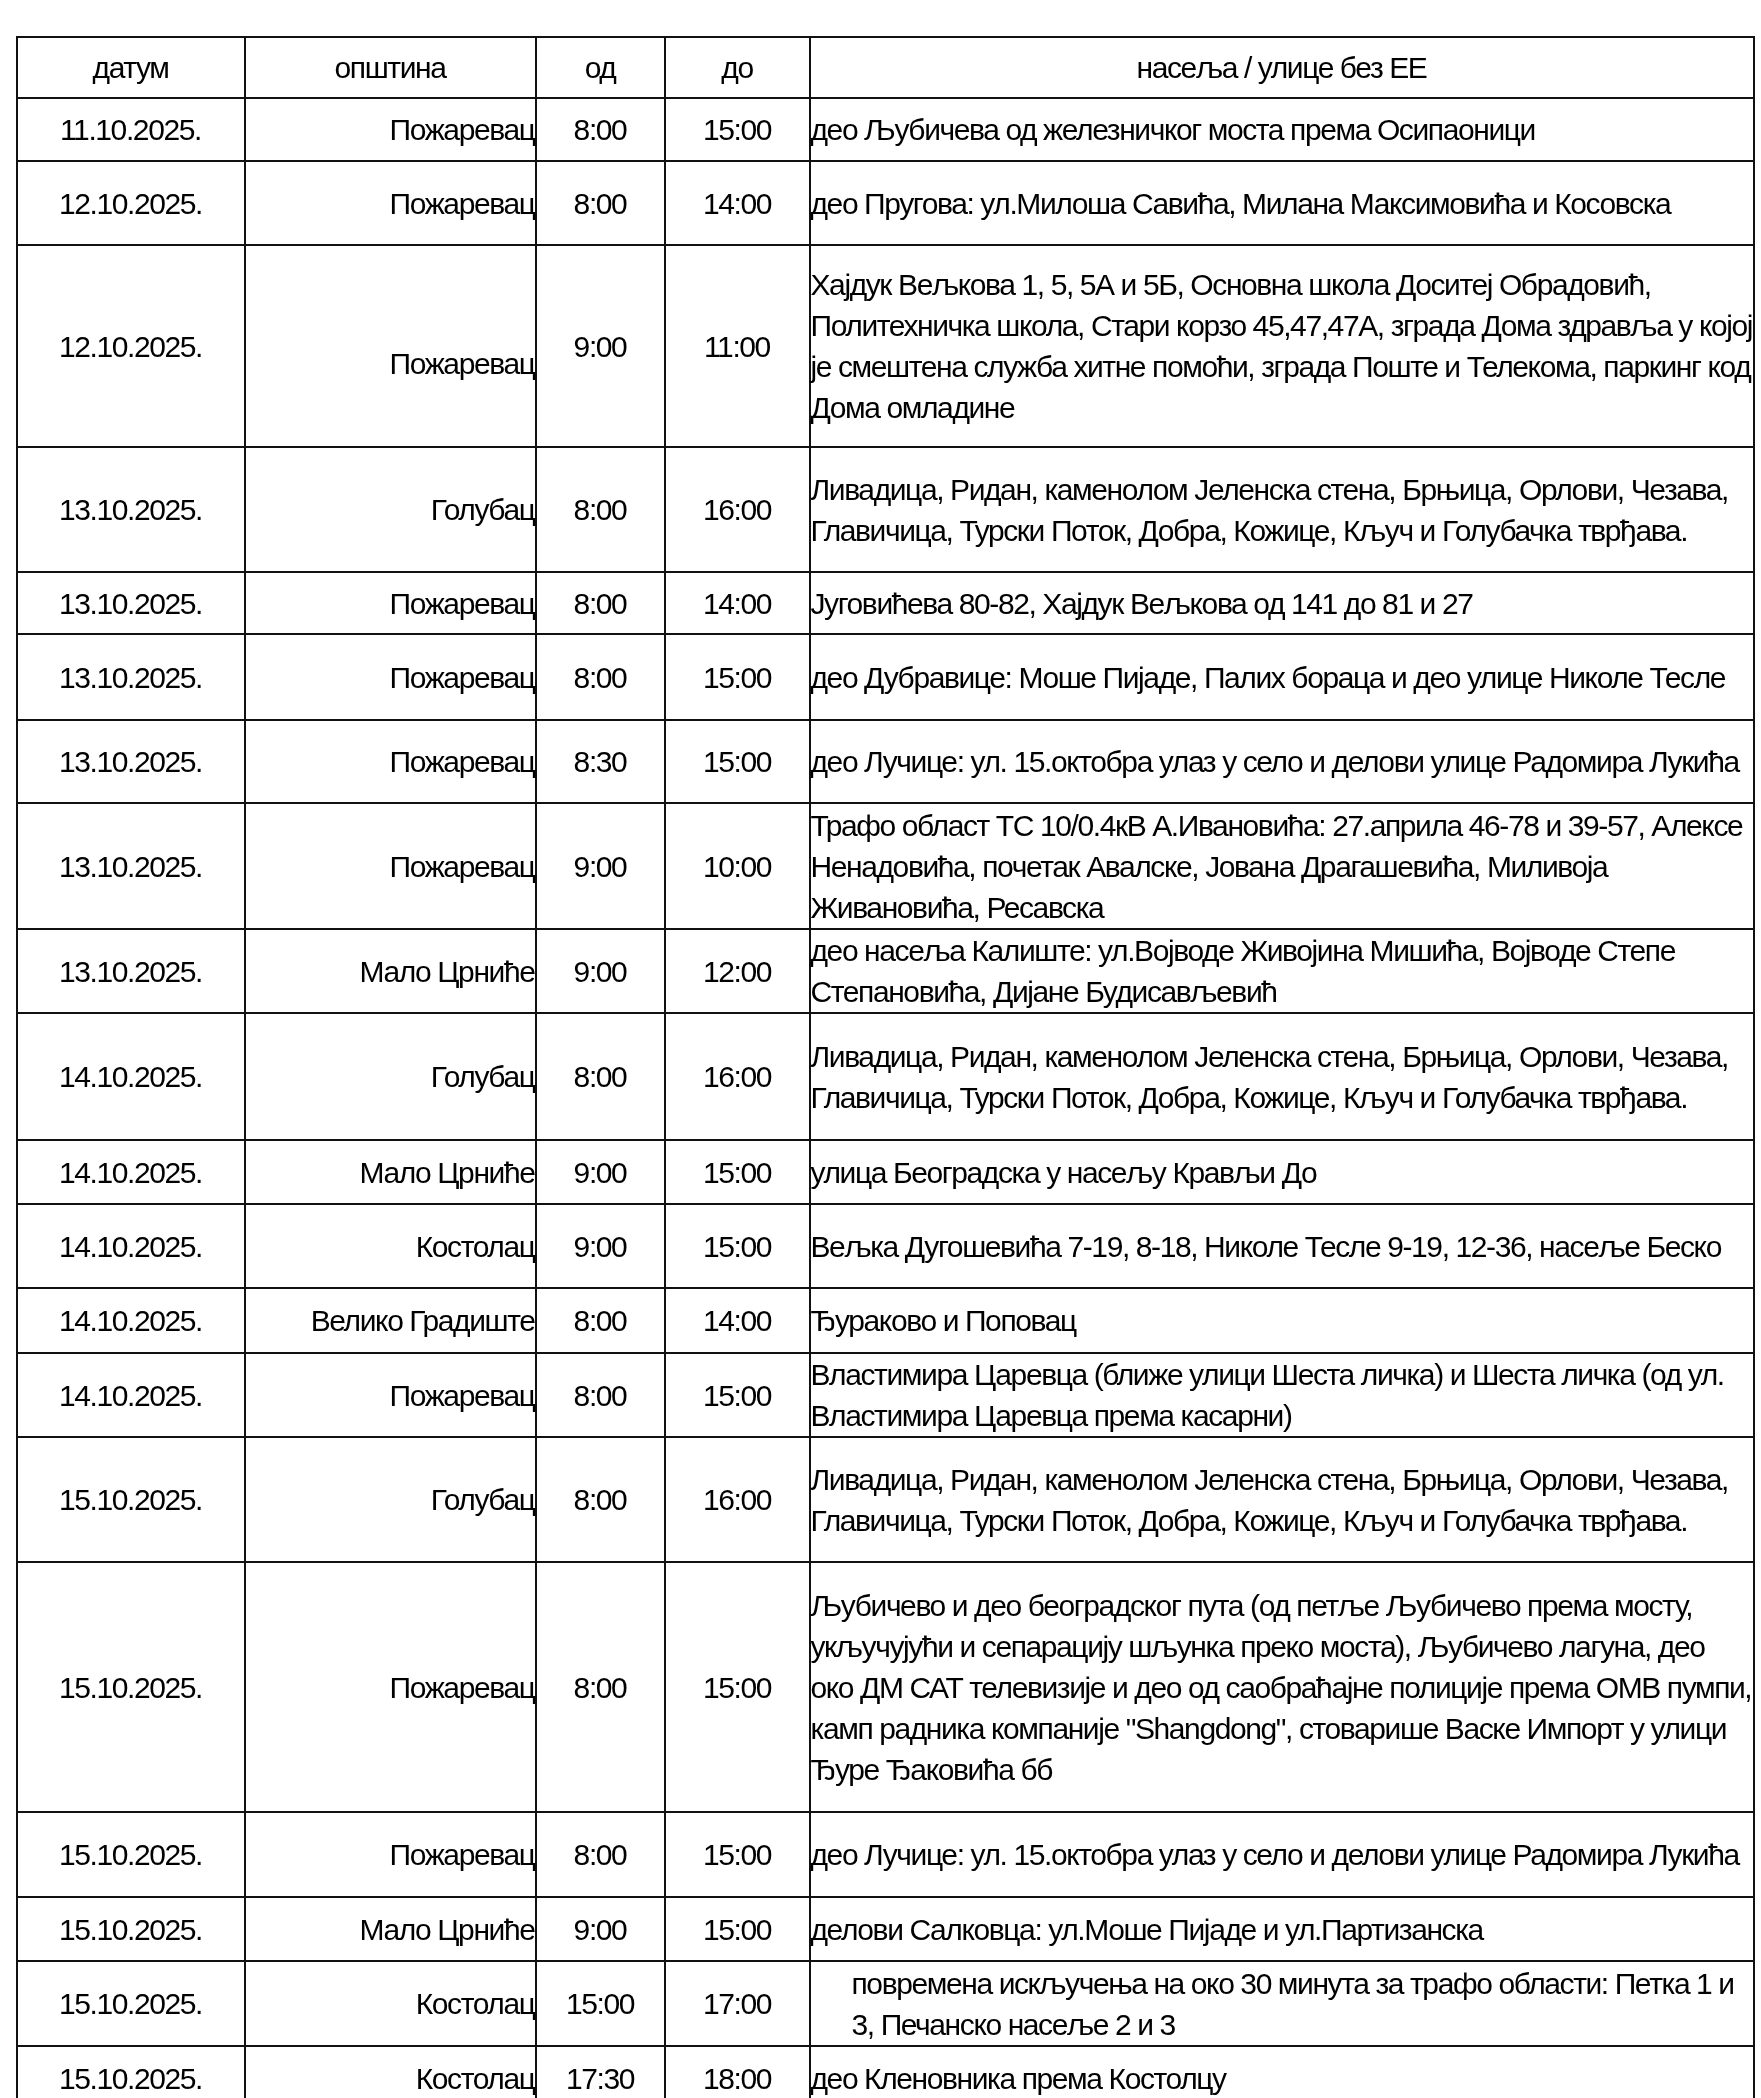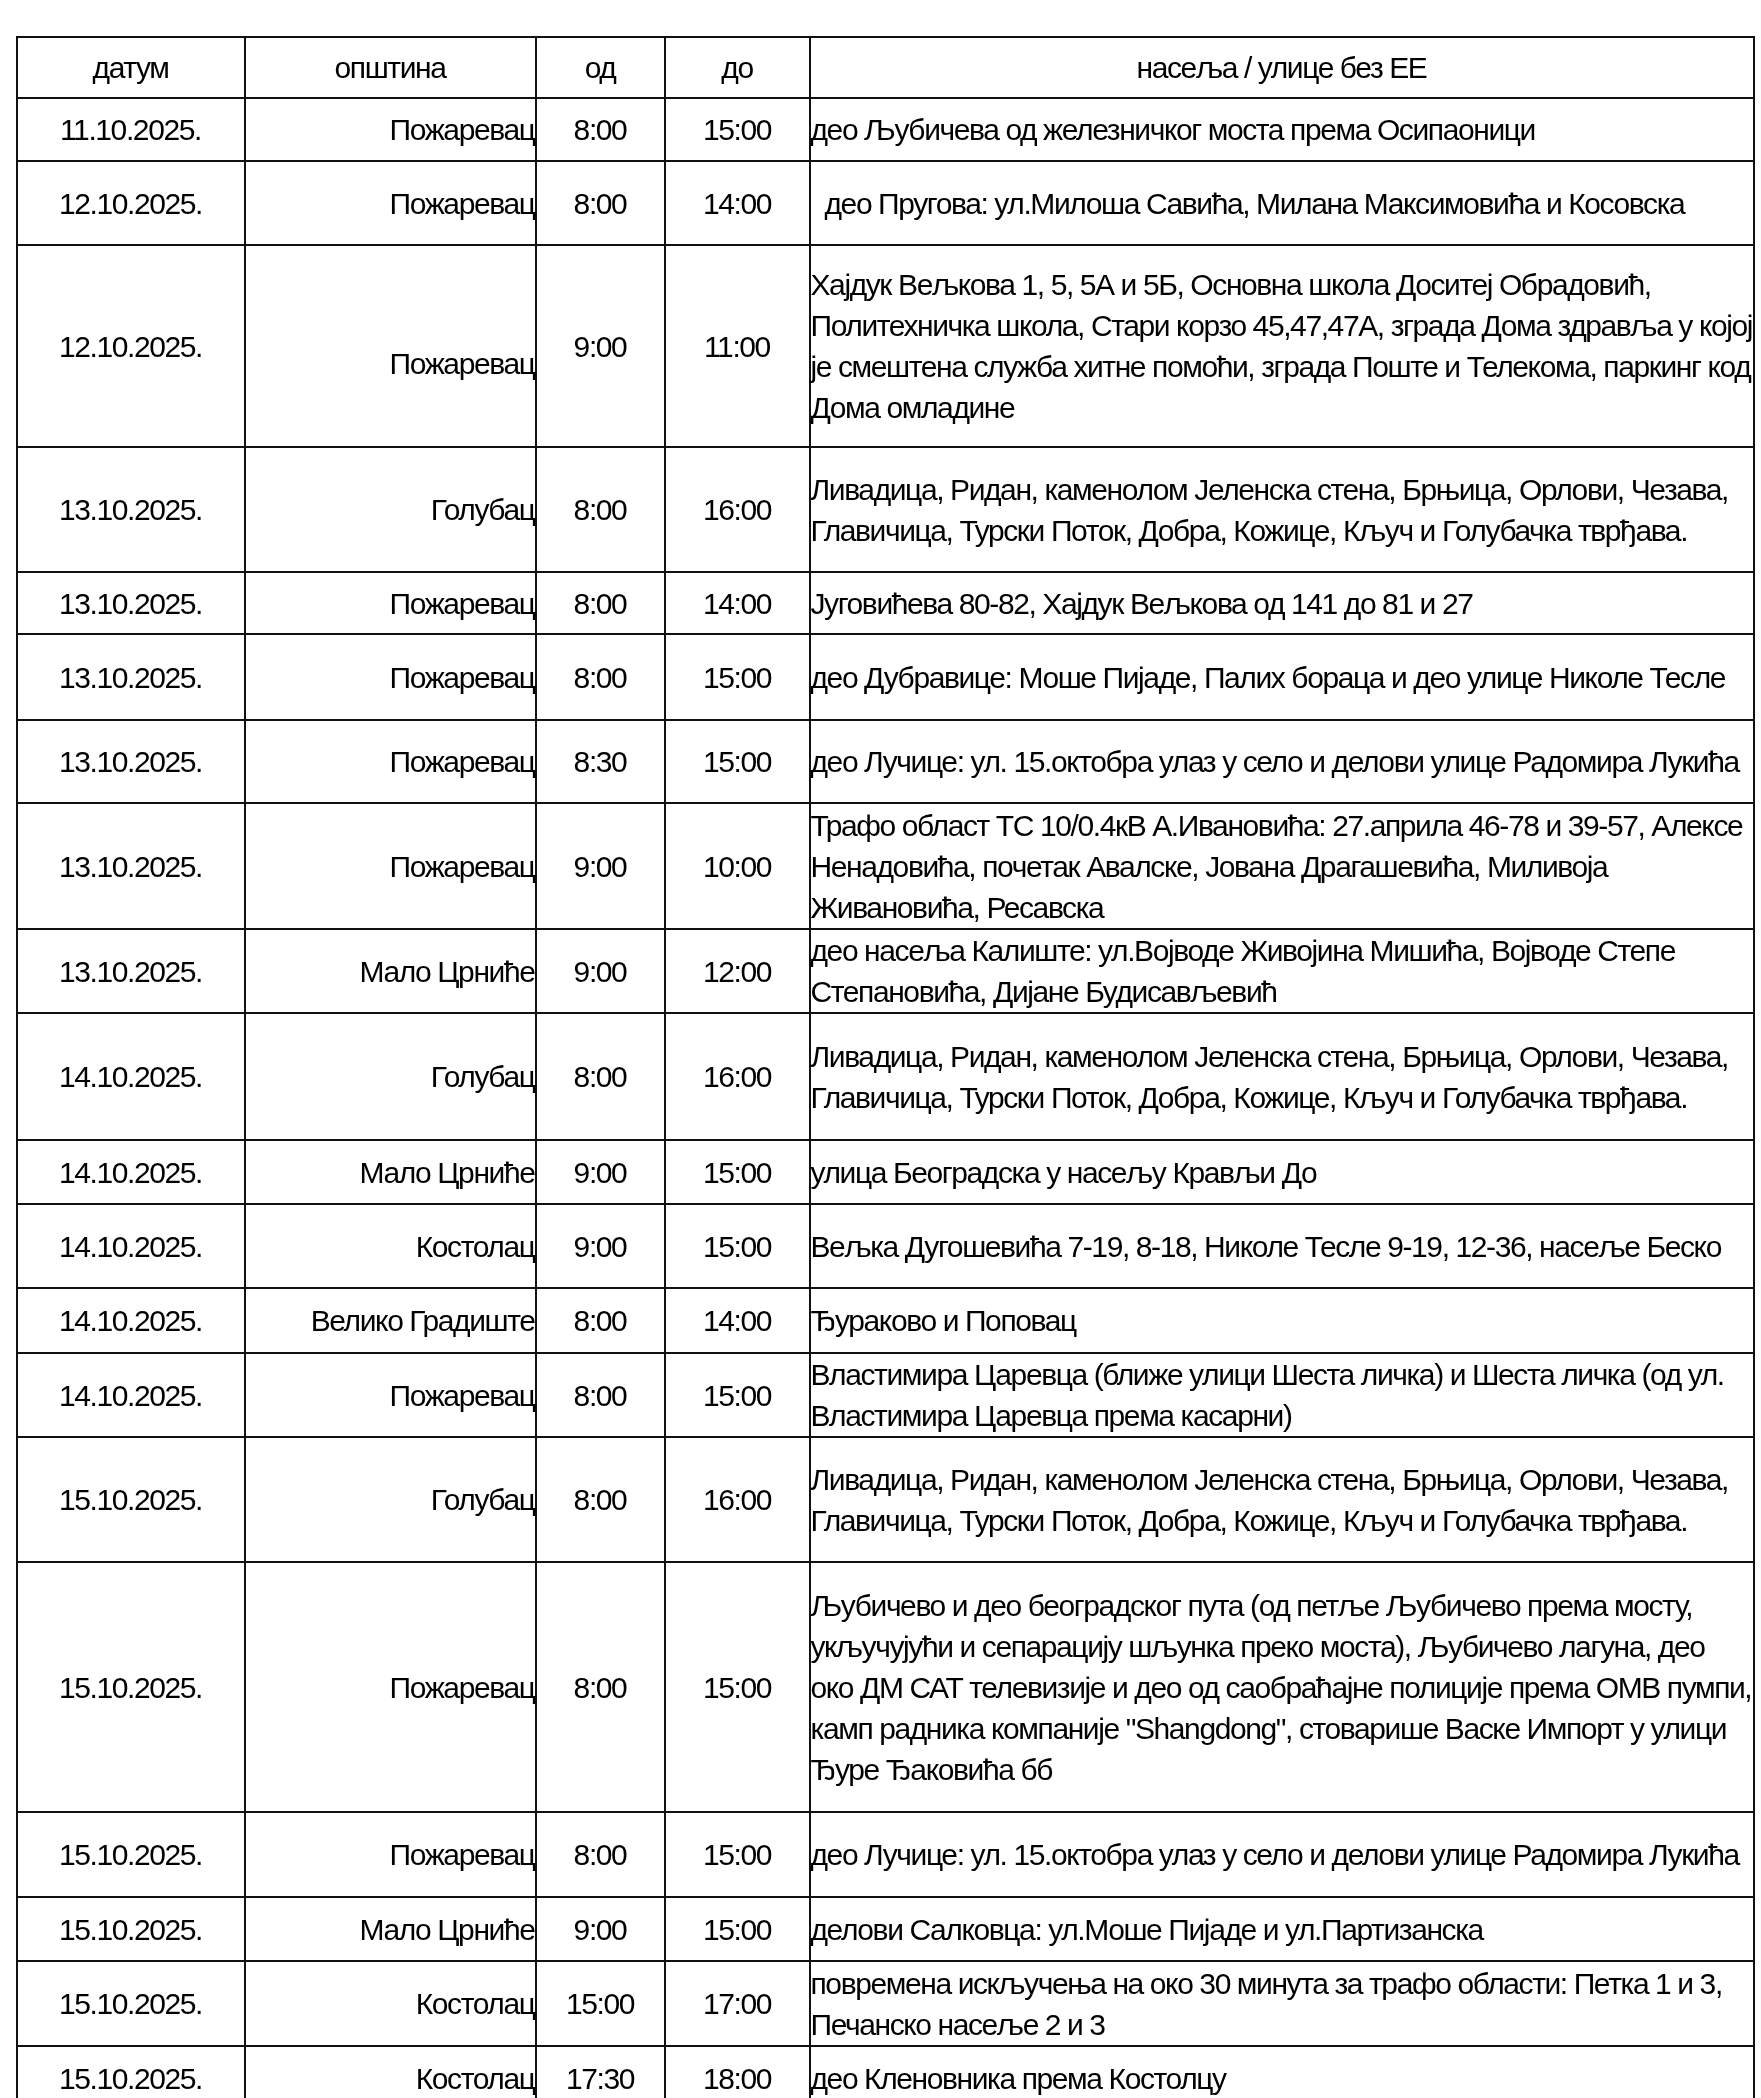--- a/index.html
+++ b/index.html
@@ -54,21 +54,21 @@
         <td class="mun" style="height: 61px;">Пожаревац</td>
         <td class="from" style="height: 61px;">8:00</td>
         <td class="to" style="height: 61px;">15:00</td>
         <td class="desc" style="height: 61px; margin-top: 46px;">део Љубичева од железничког моста према Осипаоници</td>
       </tr>
       <tr>
         <td class="date" style="height: 82px;">12.10.2025.</td>
         <td class="mun" style="height: 82px;">Пожаревац</td>
         <td class="from" style="height: 82px;">8:00</td>
         <td class="to" style="height: 82px;">14:00</td>
-        <td class="desc" style="height: 82px; padding-left: 14px;">део Пругова: ул.Милоша Савића, Милана Максимовића и Косовска</td>
+        <td class="desc" style="height: 82px;">део Пругова: ул.Милоша Савића, Милана Максимовића и Косовска</td>
       </tr>
       <tr>
         <td class="date" style="height: 166px;">12.10.2025.</td>
         <td class="mun low" style="height: 166px;">Пожаревац</td>
         <td class="from" style="height: 166px;">9:00</td>
         <td class="to" style="height: 166px;">11:00</td>
         <td class="desc" style="height: 166px;">Хајдук Вељкова 1, 5, 5А и 5Б, Основна школа Доситеј Обрадовић, Политехничка школа, Стари корзо 45,47,47А, зграда Дома здравља у којој је  смештена служба хитне помоћи, зграда Поште и  Телекома, паркинг код Дома омладине</td>
       </tr>
       <tr>
         <td class="date" style="height: 123px;">13.10.2025.</td>
@@ -173,21 +173,21 @@
         <td class="mun" style="height: 62px;">Мало Црниће</td>
         <td class="from" style="height: 62px;">9:00</td>
         <td class="to" style="height: 62px;">15:00</td>
         <td class="desc" style="height: 62px;">делови Салковца: ул.Моше Пијаде и ул.Партизанска</td>
       </tr>
       <tr>
         <td class="date" style="height: 83px;">15.10.2025.</td>
         <td class="mun" style="height: 83px;">Костолац</td>
         <td class="from" style="height: 83px;">15:00</td>
         <td class="to" style="height: 83px;">17:00</td>
-        <td class="desc" style="height: 83px;">повремена искључења на око 30 минута за трафо области: Петка 1 и 3, Печанско насеље 2 и 3</td>
+        <td class="desc" style="height: 83px; padding-left: 41px;">повремена искључења на око 30 минута за трафо области: Петка 1 и 3, Печанско насеље 2 и 3</td>
       </tr>
       <tr>
         <td class="date" style="height: 62px;">15.10.2025.</td>
         <td class="mun" style="height: 62px;">Костолац</td>
         <td class="from" style="height: 62px;">17:30</td>
         <td class="to" style="height: 62px;">18:00</td>
         <td class="desc" style="height: 62px;">део Кленовника према Костолцу</td>
       </tr>
     </tbody>
 </table>

